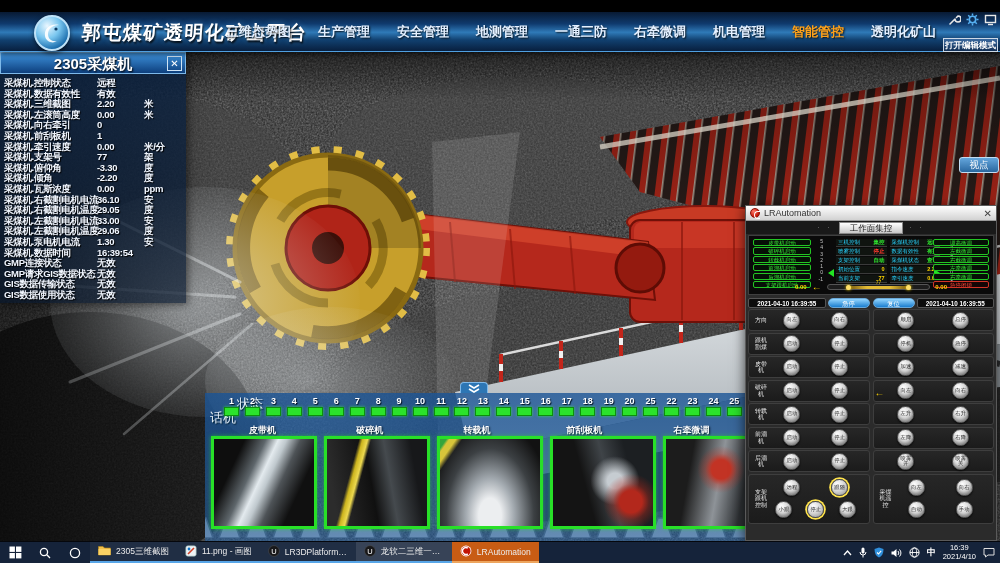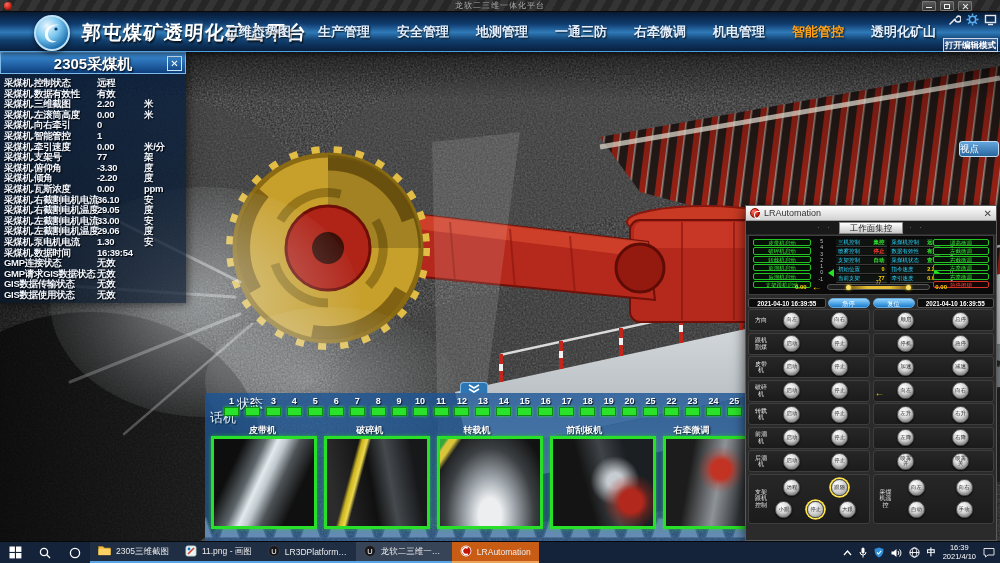--- a/index.html
+++ b/index.html
@@ -42,23 +42,23 @@
   .tool-icons{position:absolute;right:3px;top:13px;display:flex;gap:5px;z-index:31;}
   .tool-icons .tico{width:13px;height:13px;cursor:pointer;}
   .edit-btn{position:absolute;right:2px;top:38px;width:55px;height:14px;z-index:31;
     background:linear-gradient(#39689e,#122f55);border:1px solid #cdd9e6;color:#fff;
     font-size:8.5px;font-weight:bold;line-height:12px;text-align:center;cursor:pointer;
     font-family:inherit;padding:0;}
 
   
   .scene{position:absolute;left:0;top:52px;width:1000px;height:511px;z-index:1;background:#1d1d1d;}
 
-  .viewpoint{position:absolute;right:1px;top:141px;width:40px;height:16px;z-index:6;
+  .viewpoint{position:absolute;right:1px;top:157px;width:40px;height:16px;z-index:6;
     background:linear-gradient(#64a6dc,#29679f);border:1px solid #c2dcf2;border-radius:3px;
-    color:#fff;font-size:9.5px;line-height:14px;cursor:pointer;}
+    color:#fff;font-size:9.5px;line-height:14px;text-align:center;cursor:pointer;}
 
   
   .shearer{position:absolute;left:0;top:52px;width:186px;z-index:10;
     background:linear-gradient(180deg,rgba(10,34,66,.82),rgba(6,22,44,.68));
     box-shadow:2px 2px 8px rgba(0,0,0,.5);}
   .sh-head{position:relative;height:22px;background:linear-gradient(180deg,#3f93dd,#0d3f7d);
     border:1px solid #7db9ea;text-align:center;}
   .sh-title{font-size:15px;font-weight:bold;color:#fff;line-height:21px;
     text-shadow:1px 1px 2px #000;}
   .sh-close{position:absolute;right:3px;top:3px;width:15px;height:15px;border:1px solid #cfe4f5;
@@ -309,36 +309,20 @@
         <polygon points="432,90 520,80 478,400 438,382" fill="#ffffff" opacity="0.12"></polygon>
       </g>
 
       <rect x="205" y="462" width="565" height="31" fill="url(#chev)" opacity="0.95"></rect>
 
       <rect x="0" y="0" width="1000" height="48" fill="url(#topShade)" opacity="0.6"></rect>
       <rect x="0" y="0" width="220" height="511" fill="url(#leftShade)"></rect>
     </svg>
   </div>
 
-  <div class="titlebar">
-    <span class="tb-logo"></span>
-    <span class="tb-title">龙软二三维一体化平台</span>
-    <span class="winbtns">
-      <span class="wbtn">
-          <i class="wb-min"></i>
-        </span>
-      <span class="wbtn">
-          <i class="wb-max"></i>
-        </span>
-      <span class="wbtn">
-          <i class="wb-x1"></i>
-          <i class="wb-x2"></i>
-        </span>
-    </span>
-  </div>
 
   <div class="navbar">
     <span class="brand-logo">
       <svg width="32" height="32" viewBox="0 0 32 32">
         <path d="M23,8 C14,6 8,12 9,19 C10,25 17,27 21,24 C16,25 12,22 12,17 C12,11 18,8 23,8 Z" fill="#fff" opacity="0.9"></path>
         <circle cx="20" cy="12" r="1.6" fill="#0b3a63"></circle>
       </svg>
     </span>
     <span class="brand-title">郭屯煤矿透明化矿山平台</span>
     <nav id="nav-menu">
@@ -406,21 +390,21 @@
           <span>采煤机.左滚筒高度</span>
           <span>0.00</span>
           <span>米</span>
         </div>
         <div class="sh-row">
           <span>采煤机.向右牵引</span>
           <span>0</span>
           <span></span>
         </div>
         <div class="sh-row">
-          <span>采煤机.智能管控</span>
+          <span>采煤机.前刮板机</span>
           <span>1</span>
           <span></span>
         </div>
         <div class="sh-row">
           <span>采煤机.牵引速度</span>
           <span>0.00</span>
           <span>米/分</span>
         </div>
         <div class="sh-row">
           <span>采煤机.支架号</span>

